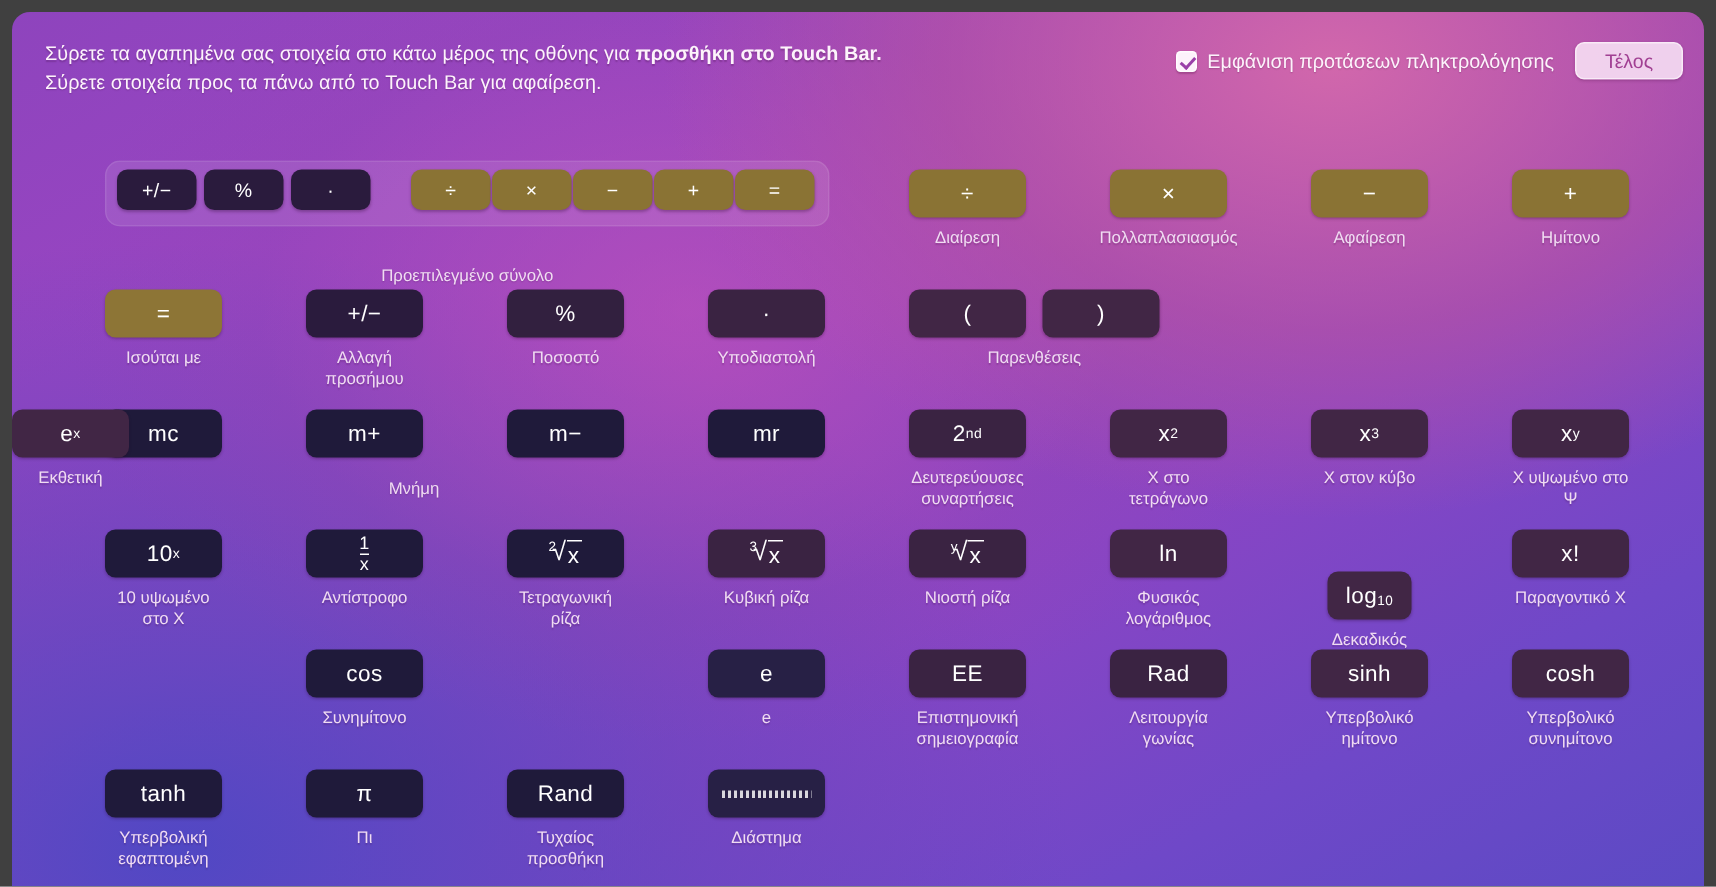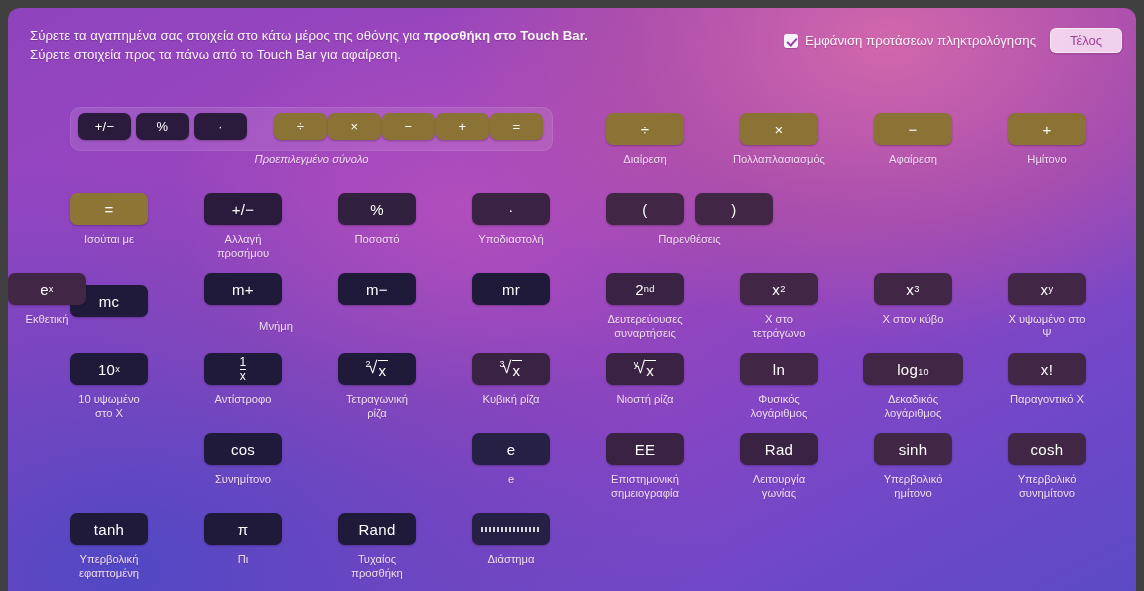--- a/index.html
+++ b/index.html
@@ -257,21 +257,21 @@
         <div id="preset-group" style="left: 62px; top: 37px; width: 483px; height: 44px;">
           <div class="key dark" style="position: absolute; left: 8px; top: 6px; width: 53px; height: 27px; font-size: 13px;">+/−</div>
           <div class="key dark" style="position: absolute; left: 66px; top: 6px; width: 53px; height: 27px; font-size: 13px;">%</div>
           <div class="key dark" style="position: absolute; left: 124px; top: 6px; width: 53px; height: 27px; font-size: 13px;">·</div>
           <div class="key gold" style="position: absolute; left: 204px; top: 6px; width: 53px; height: 27px; font-size: 13px;">÷</div>
           <div class="key gold" style="position: absolute; left: 258px; top: 6px; width: 53px; height: 27px; font-size: 13px;">×</div>
           <div class="key gold" style="position: absolute; left: 312px; top: 6px; width: 53px; height: 27px; font-size: 13px;">−</div>
           <div class="key gold" style="position: absolute; left: 366px; top: 6px; width: 53px; height: 27px; font-size: 13px;">+</div>
           <div class="key gold" style="position: absolute; left: 420px; top: 6px; width: 53px; height: 27px; font-size: 13px;">=</div>
         </div>
-        <div class="caption" style="position: absolute; left: 62px; top: 75px; width: 483px; font-style: italic;">Προεπιλεγμένο σύνολο</div>
+        <div class="caption" style="position: absolute; left: 62px; top: 100px; width: 483px;">Προεπιλεγμένο σύνολο</div>
         <div class="cell" style="left: 598px; top: 43px; width: 78px;">
           <div class="key gold" style="width: 78px;">÷</div>
           <div class="caption">Διαίρεση</div>
         </div>
         <div class="cell" style="left: 732px; top: 43px; width: 78px;">
           <div class="key gold" style="width: 78px;">×</div>
           <div class="caption">Πολλαπλασιασμός</div>
         </div>
         <div class="cell" style="left: 866px; top: 43px; width: 78px;">
           <div class="key gold" style="width: 78px;">−</div>
@@ -297,21 +297,21 @@
           <div class="key dark3" style="width: 78px;">·</div>
           <div class="caption">Υποδιαστολή</div>
         </div>
         <div id="parens-group" style="left: 598px; top: 123px; width: 167px;">
           <div id="parens-keys">
             <div class="key dark4" style="width: 78px;">(</div>
             <div class="key dark4" style="width: 78px;">)</div>
           </div>
           <div class="caption">Παρενθέσεις</div>
         </div>
-        <div class="cell" style="left: 62px; top: 203px; width: 78px; margin-top: 12px;">
+        <div class="cell" style="left: 62px; top: 203px; width: 78px;">
           <div class="key dark5" style="width: 78px;">mc</div>
         </div>
         <div class="cell" style="left: 196px; top: 203px; width: 78px;">
           <div class="key dark5" style="width: 78px;">m+</div>
         </div>
         <div class="cell" style="left: 330px; top: 203px; width: 78px;">
           <div class="key dark5" style="width: 78px;">m−</div>
         </div>
         <div class="cell" style="left: 464px; top: 203px; width: 78px;">
           <div class="key dark5" style="width: 78px;">mr</div>
@@ -379,21 +379,21 @@
               <span class="arg">x</span>
             </span>
           </div>
           <div class="caption">Νιοστή ρίζα</div>
         </div>
         <div class="cell" style="left: 732px; top: 283px; width: 78px;">
           <div class="key dark4" style="width: 78px;">ln</div>
           <div class="caption">Φυσικός λογάριθμος</div>
         </div>
         <div class="cell" style="left: 866px; top: 283px; width: 78px;">
-          <div class="key dark4" style="width: 100px;">log<sub>10</sub></div>
+          <div class="key dark4" style="width: 56px; margin-top: 28px;">log<sub>10</sub></div>
           <div class="caption">Δεκαδικός
 λογάριθμος</div>
         </div>
         <div class="cell" style="left: 1000px; top: 283px; width: 78px;">
           <div class="key dark4" style="width: 78px;">x!</div>
           <div class="caption">Παραγοντικό Χ</div>
         </div>
         <div class="cell" style="left: 196px; top: 363px; width: 78px;">
           <div class="key dark5" style="width: 78px;">cos</div>
           <div class="caption">Συνημίτονο</div>

